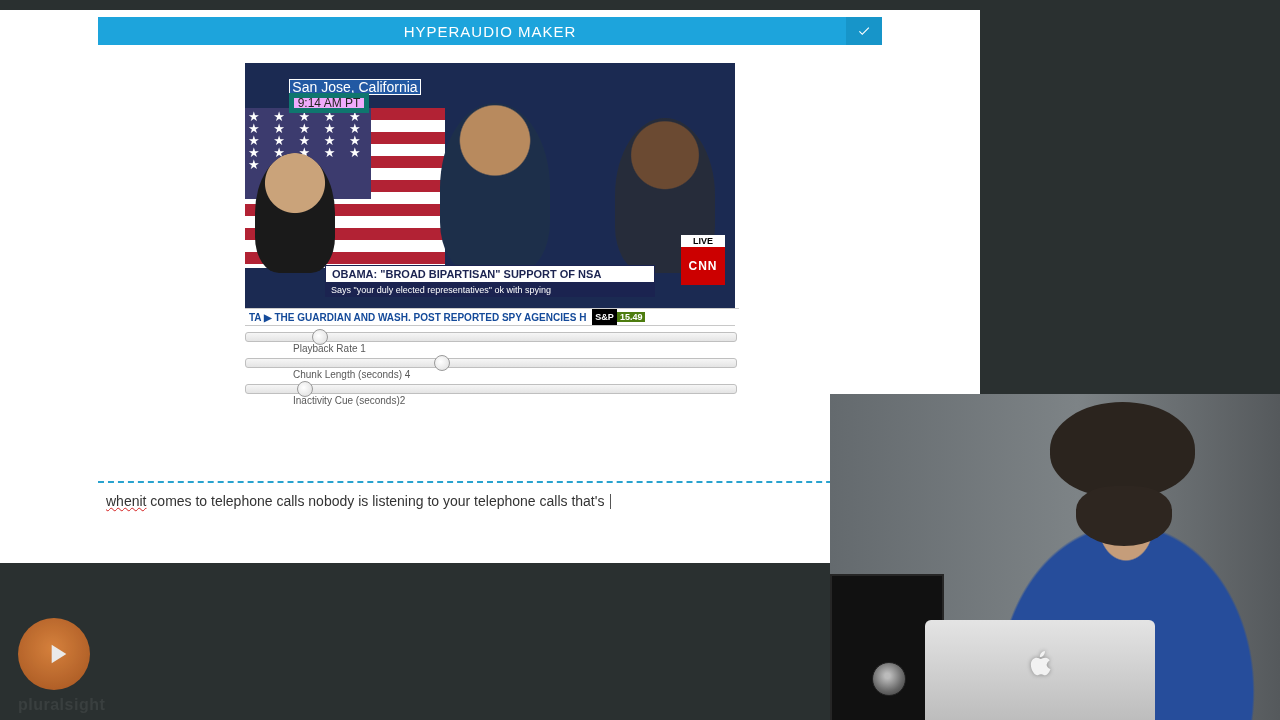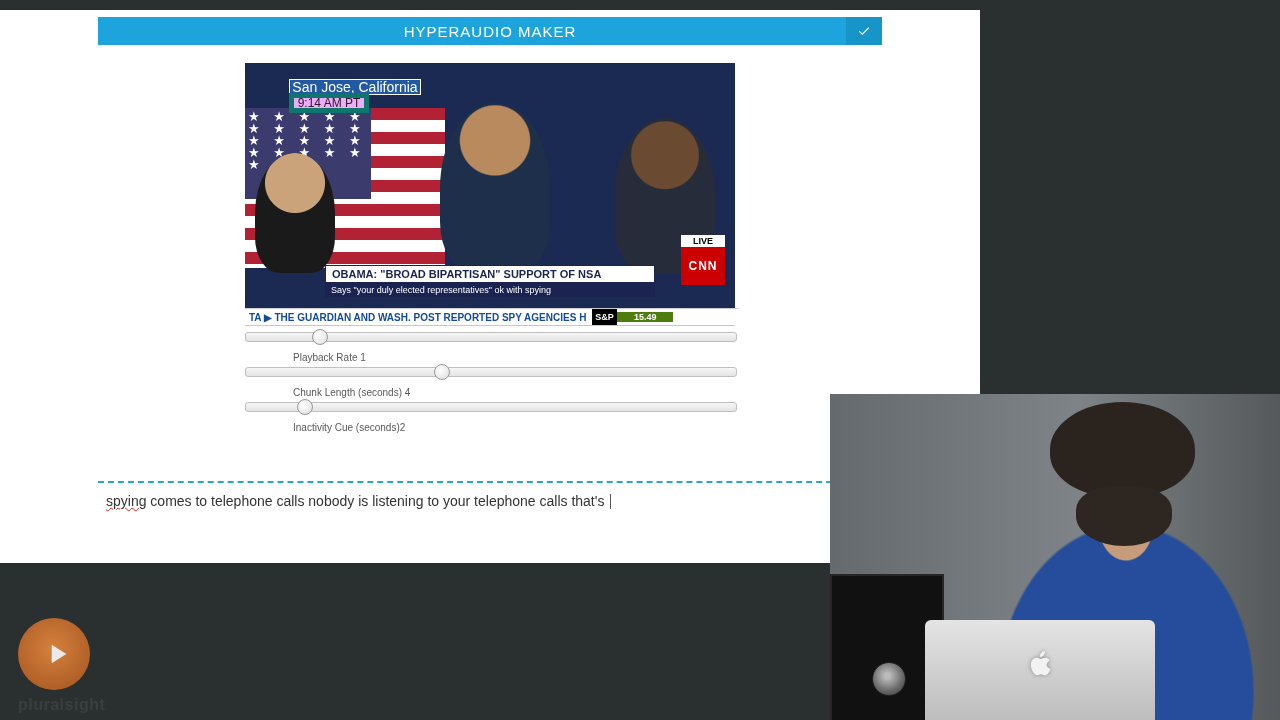--- a/index.html
+++ b/index.html
@@ -141,21 +141,21 @@
     background: #fff;
     color: #144a9a;
     font-size: 10px;
     font-weight: bold;
     display: flex; align-items: center;
     padding-left: 4px;
     white-space: nowrap; overflow: hidden;
     border-top: 1px solid #ccc;
   }
   .vf-ticker .sp { background:#000; color:#fff; padding:16px 3px; margin-left:6px; font-size:9px;}
-  .vf-ticker .spv { background:#4d7c0f; color:#fff; padding:0 17px; font-size:9px;}
+  .vf-ticker .spv { background:#4d7c0f; color:#fff; padding:0 3px; font-size:9px;}
   
   .sliders {
     width: 490px;
     margin: 6px auto 0 auto;
   }
   .slider-row { margin-bottom: 4px; }
   .slider-track {
     position: relative;
     width: 100%;
     height: 8px;
@@ -170,21 +170,21 @@
     height: 14px;
     background: radial-gradient(circle at 40% 40%, #fff, #dcdcdc);
     border: 1px solid #9a9a9a;
     border-radius: 50%;
     transform: translateX(-50%);
     cursor: pointer;
   }
   .slider-label {
     font-size: 10px;
     color: #585858;
-    margin-top: 10px;
+    margin-top: 1px;
     padding-left: 48px;
   }
   
   .divider {
     position: absolute;
     left: 0;
     top: 464px;
     width: 100%;
     border-top: 2px dashed #29a3cf;
   }
@@ -346,21 +346,21 @@
           </div>
         <div class="slider-label">
           <span>Inactivity Cue (seconds)</span><span>2</span>
         </div>
       </div>
     </div>
 
     <div class="divider"></div>
 
     <div class="transcript">
-      <span class="misspell">spying</span><span> comes to telephone calls nobody is listening to your telephone calls that's </span><span class="cursor"></span>
+      <span class="misspell">whenit</span><span> comes to telephone calls nobody is listening to your telephone calls that's </span><span class="cursor"></span>
     </div>
 
   </div>
 </div>
 
 <div class="pip">
   <div class="pip-bg"></div>
   <div class="monitor"></div>
   <div class="speaker-body"></div>
   <div class="speaker-hair"></div>

